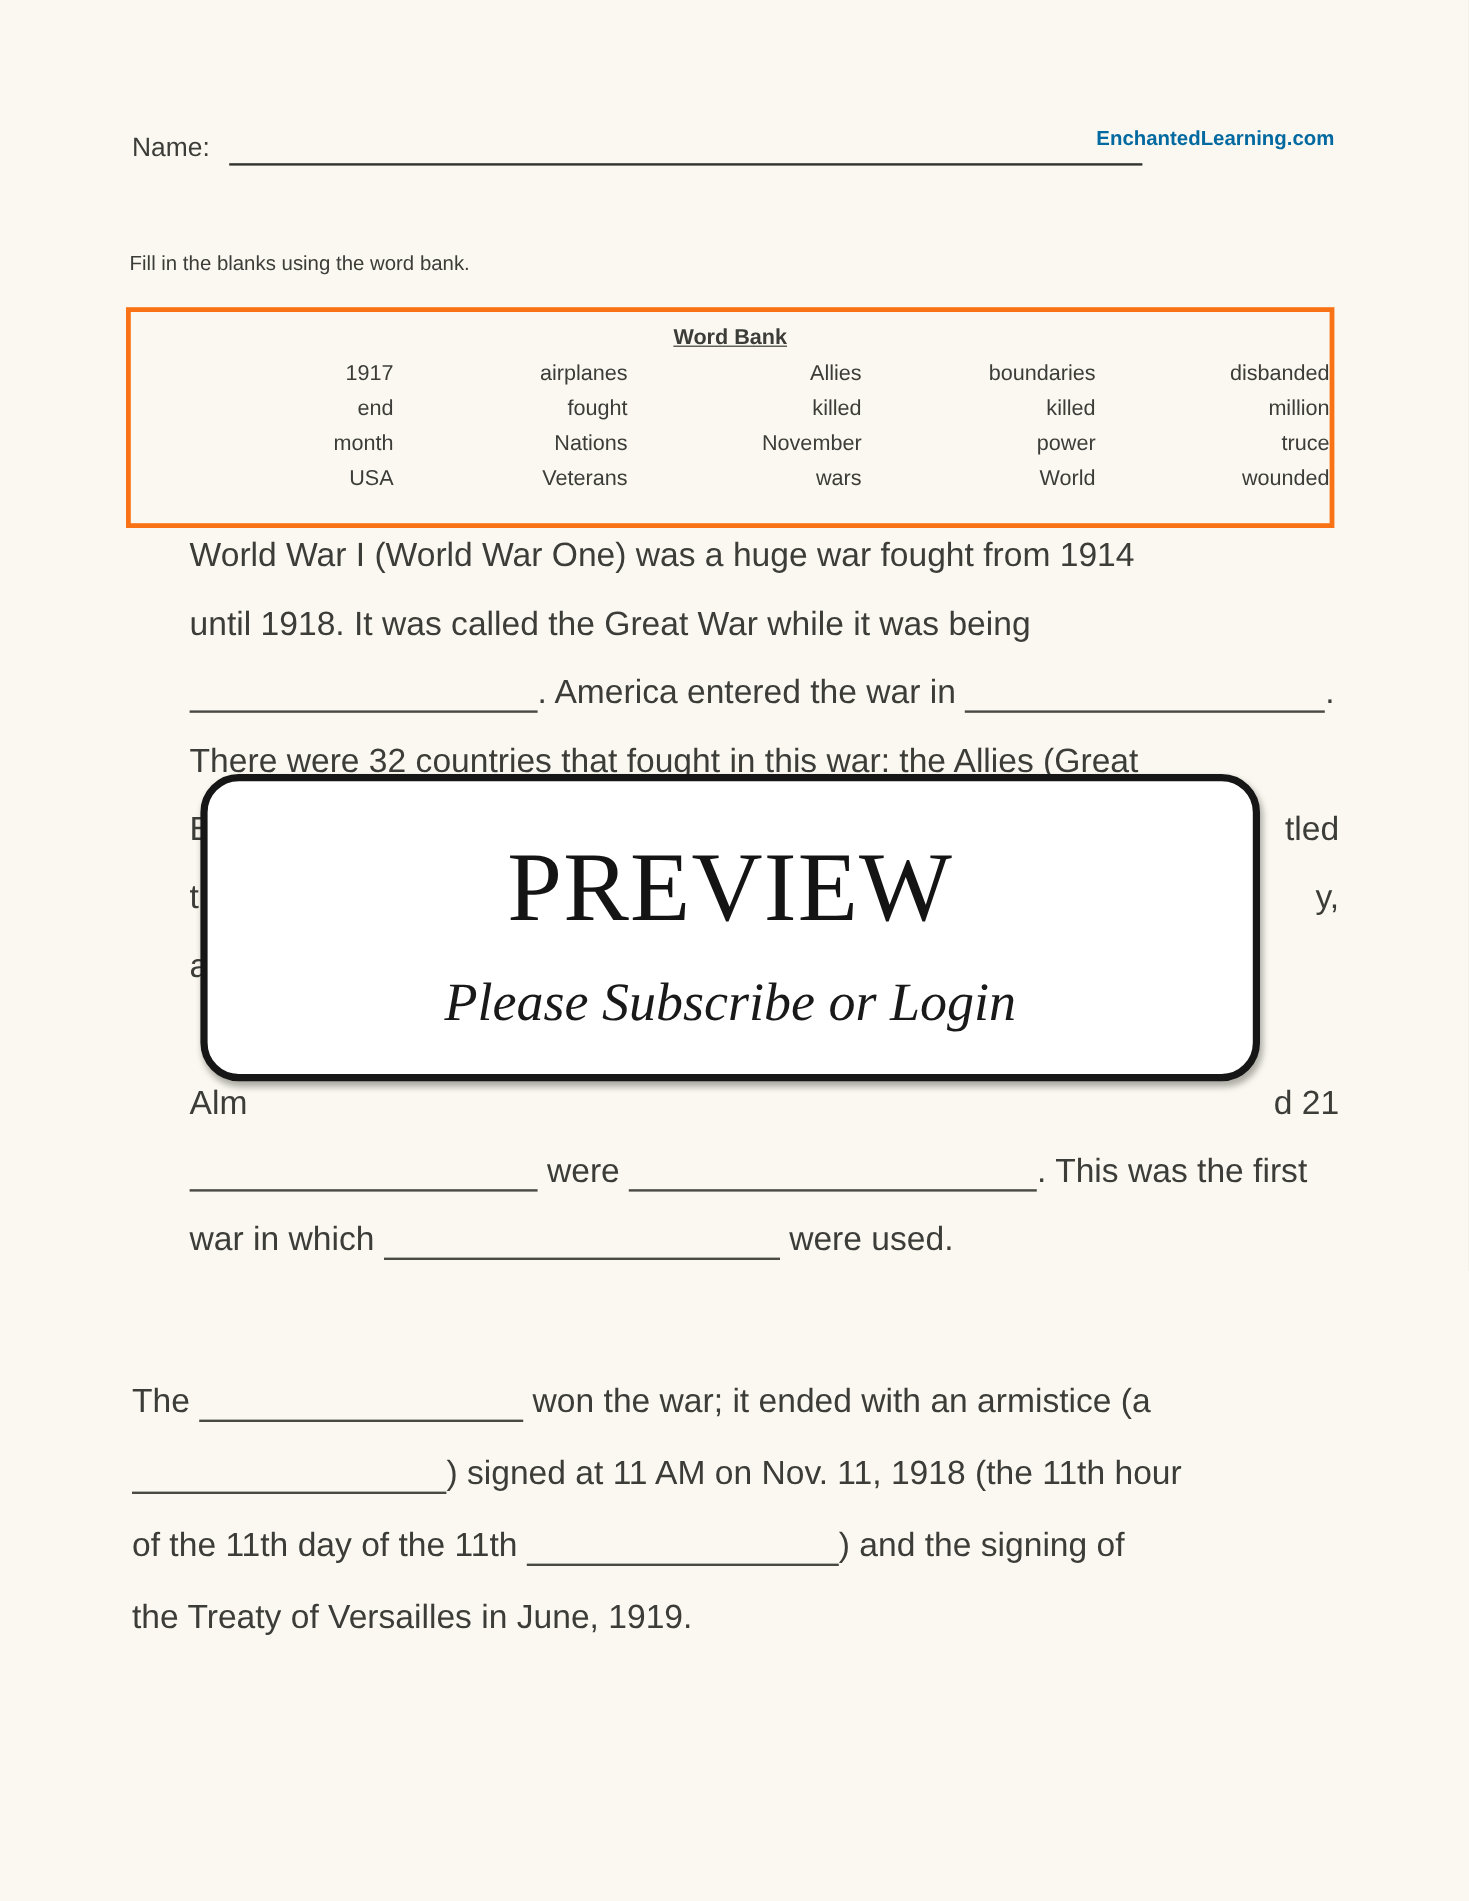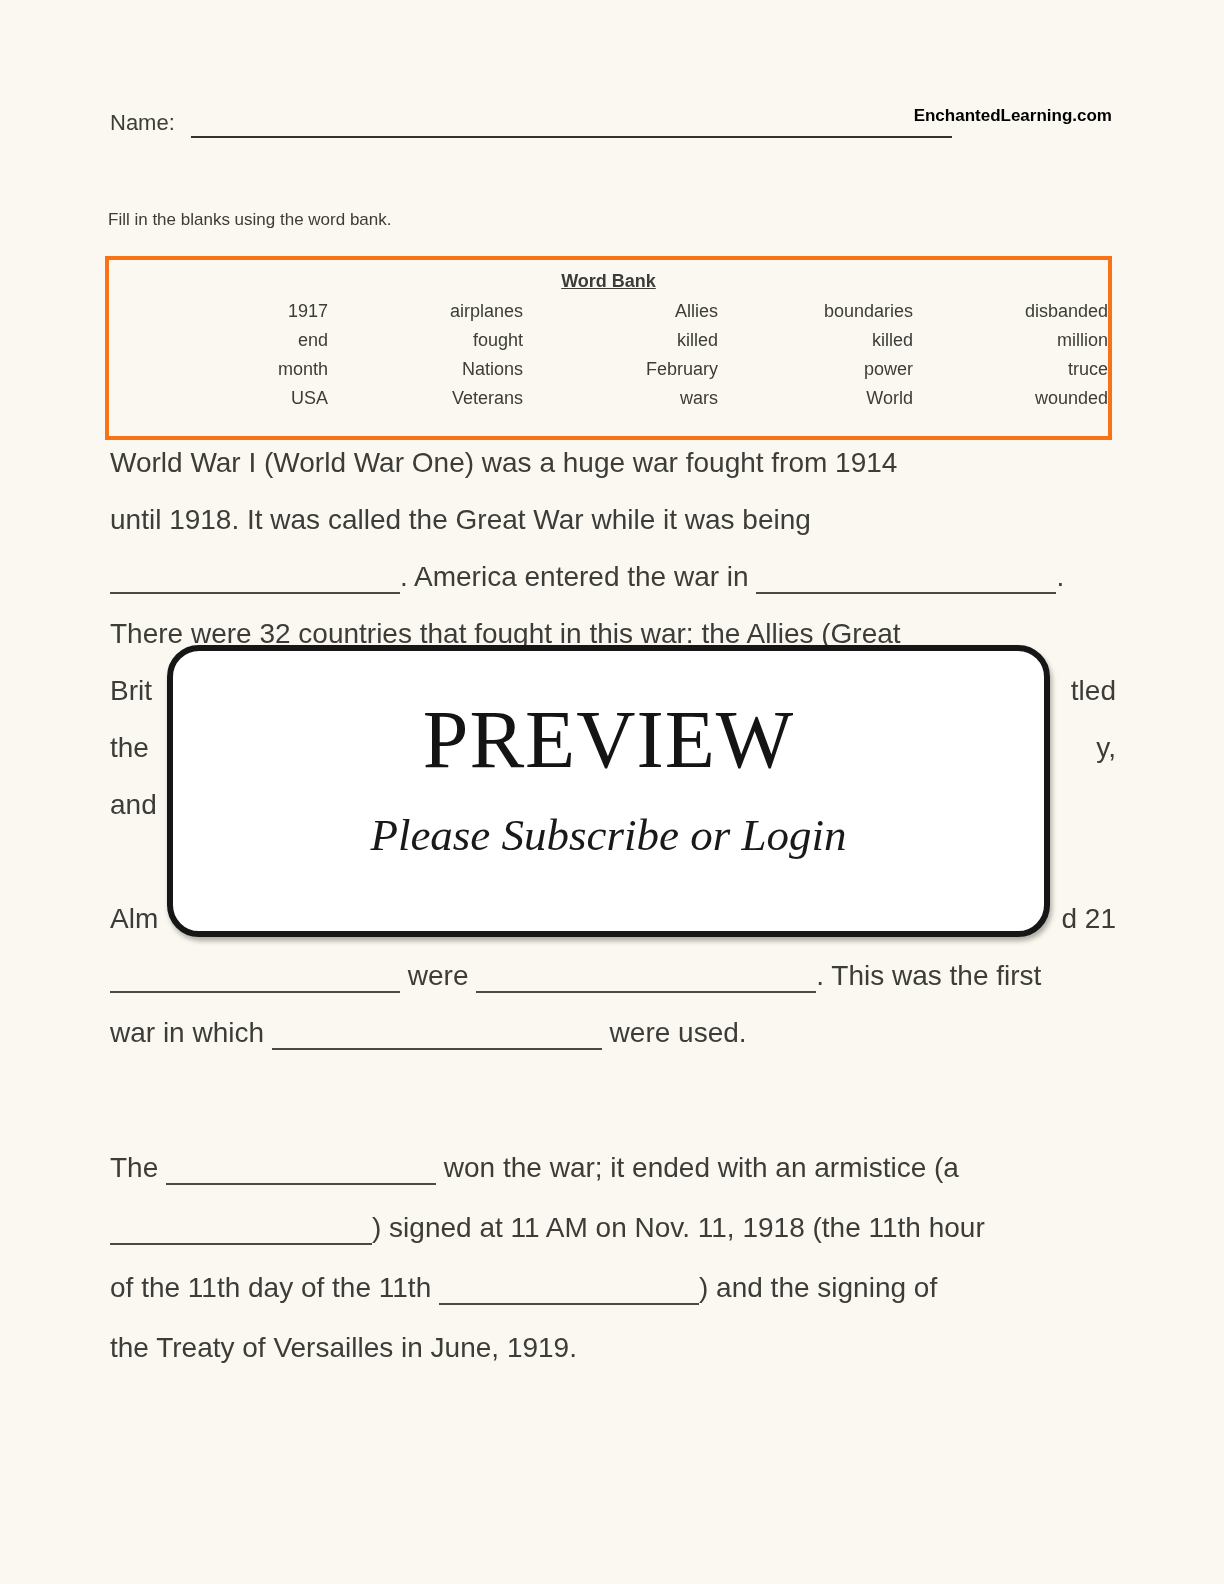--- a/index.html
+++ b/index.html
@@ -9,40 +9,40 @@
     background:#faf8f0;
     font-family:"Liberation Sans",sans-serif;
     color:#3c3c38;
     overflow:hidden;
     margin:0 auto;
   }
   
   .name-row{position:absolute;left:110px;top:108px;width:842px;display:flex;align-items:flex-end;}
   .name-label{font-size:22px;line-height:30px;}
   .name-line{flex:1;border-bottom:2px solid #33332f;height:28px;margin-left:16px;}
-  .site{position:absolute;top:106px;right:112px;font-size:17px;font-weight:bold;color:#000000;}
+  .site{position:absolute;top:106px;right:112px;font-size:17px;font-weight:bold;color:#0369a1;}
   .title{position:absolute;left:108px;top:150px;margin:0;font-size:33px;font-weight:bold;color:#34342f;letter-spacing:.5px;}
   .instructions{position:absolute;left:108px;top:210px;font-size:17px;}
   
   .wordbank{position:absolute;left:105px;top:256px;width:1007px;height:184px;
     border:4px solid #f97316;box-sizing:border-box;padding-top:11px;}
   .wb-title{text-align:center;font-size:18px;font-weight:bold;text-decoration:underline;}
   .wb-grid{display:grid;grid-template-columns:repeat(5,1fr);margin-top:9px;row-gap:8px;
     font-size:18px;text-align:right;margin-left:24px;}
   
   .passage{position:absolute;left:110px;width:1006px;}
   .p1{top:434px;}
   .p2{top:1138px;}
   .pline{white-space:nowrap;font-size:28px;}
-  .p1 .pline{height:57px;line-height:57px;}
+  .p1 .pline{height:57px;line-height:57px;margin-left:48px;}
   .p2 .pline{height:60px;line-height:60px;}
   .pline.split{display:flex;justify-content:space-between;}
   .blank{display:inline-block;border-bottom:2px solid #4a4a44;height:1em;vertical-align:-8px;}
   
-  .preview-box{position:absolute;left:167px;top:645px;width:883px;height:292px;box-sizing:border-box;
+  .preview-box{position:absolute;left:167px;top:645px;width:883px;height:256px;box-sizing:border-box;
     background:#ffffff;border:6px solid #161616;border-radius:32px;text-align:center;
     box-shadow:2px 4px 5px rgba(60,60,52,.4);}
   .preview-title{font-family:"Liberation Serif",serif;font-size:82px;line-height:86px;margin-top:46px;
     color:#141414;letter-spacing:1px;}
   .preview-sub{font-family:"Liberation Serif",serif;font-style:italic;font-size:45px;margin-top:26px;color:#191919;}
 </style>
 </head>
 <body>
 
 <div class="page">
@@ -63,21 +63,21 @@
         <div>Allies</div>
         <div>boundaries</div>
         <div>disbanded</div>
         <div>end</div>
         <div>fought</div>
         <div>killed</div>
         <div>killed</div>
         <div>million</div>
         <div>month</div>
         <div>Nations</div>
-        <div>February</div>
+        <div>November</div>
         <div>power</div>
         <div>truce</div>
         <div>USA</div>
         <div>Veterans</div>
         <div>wars</div>
         <div>World</div>
         <div>wounded</div>
       </div>
   </div>
 

